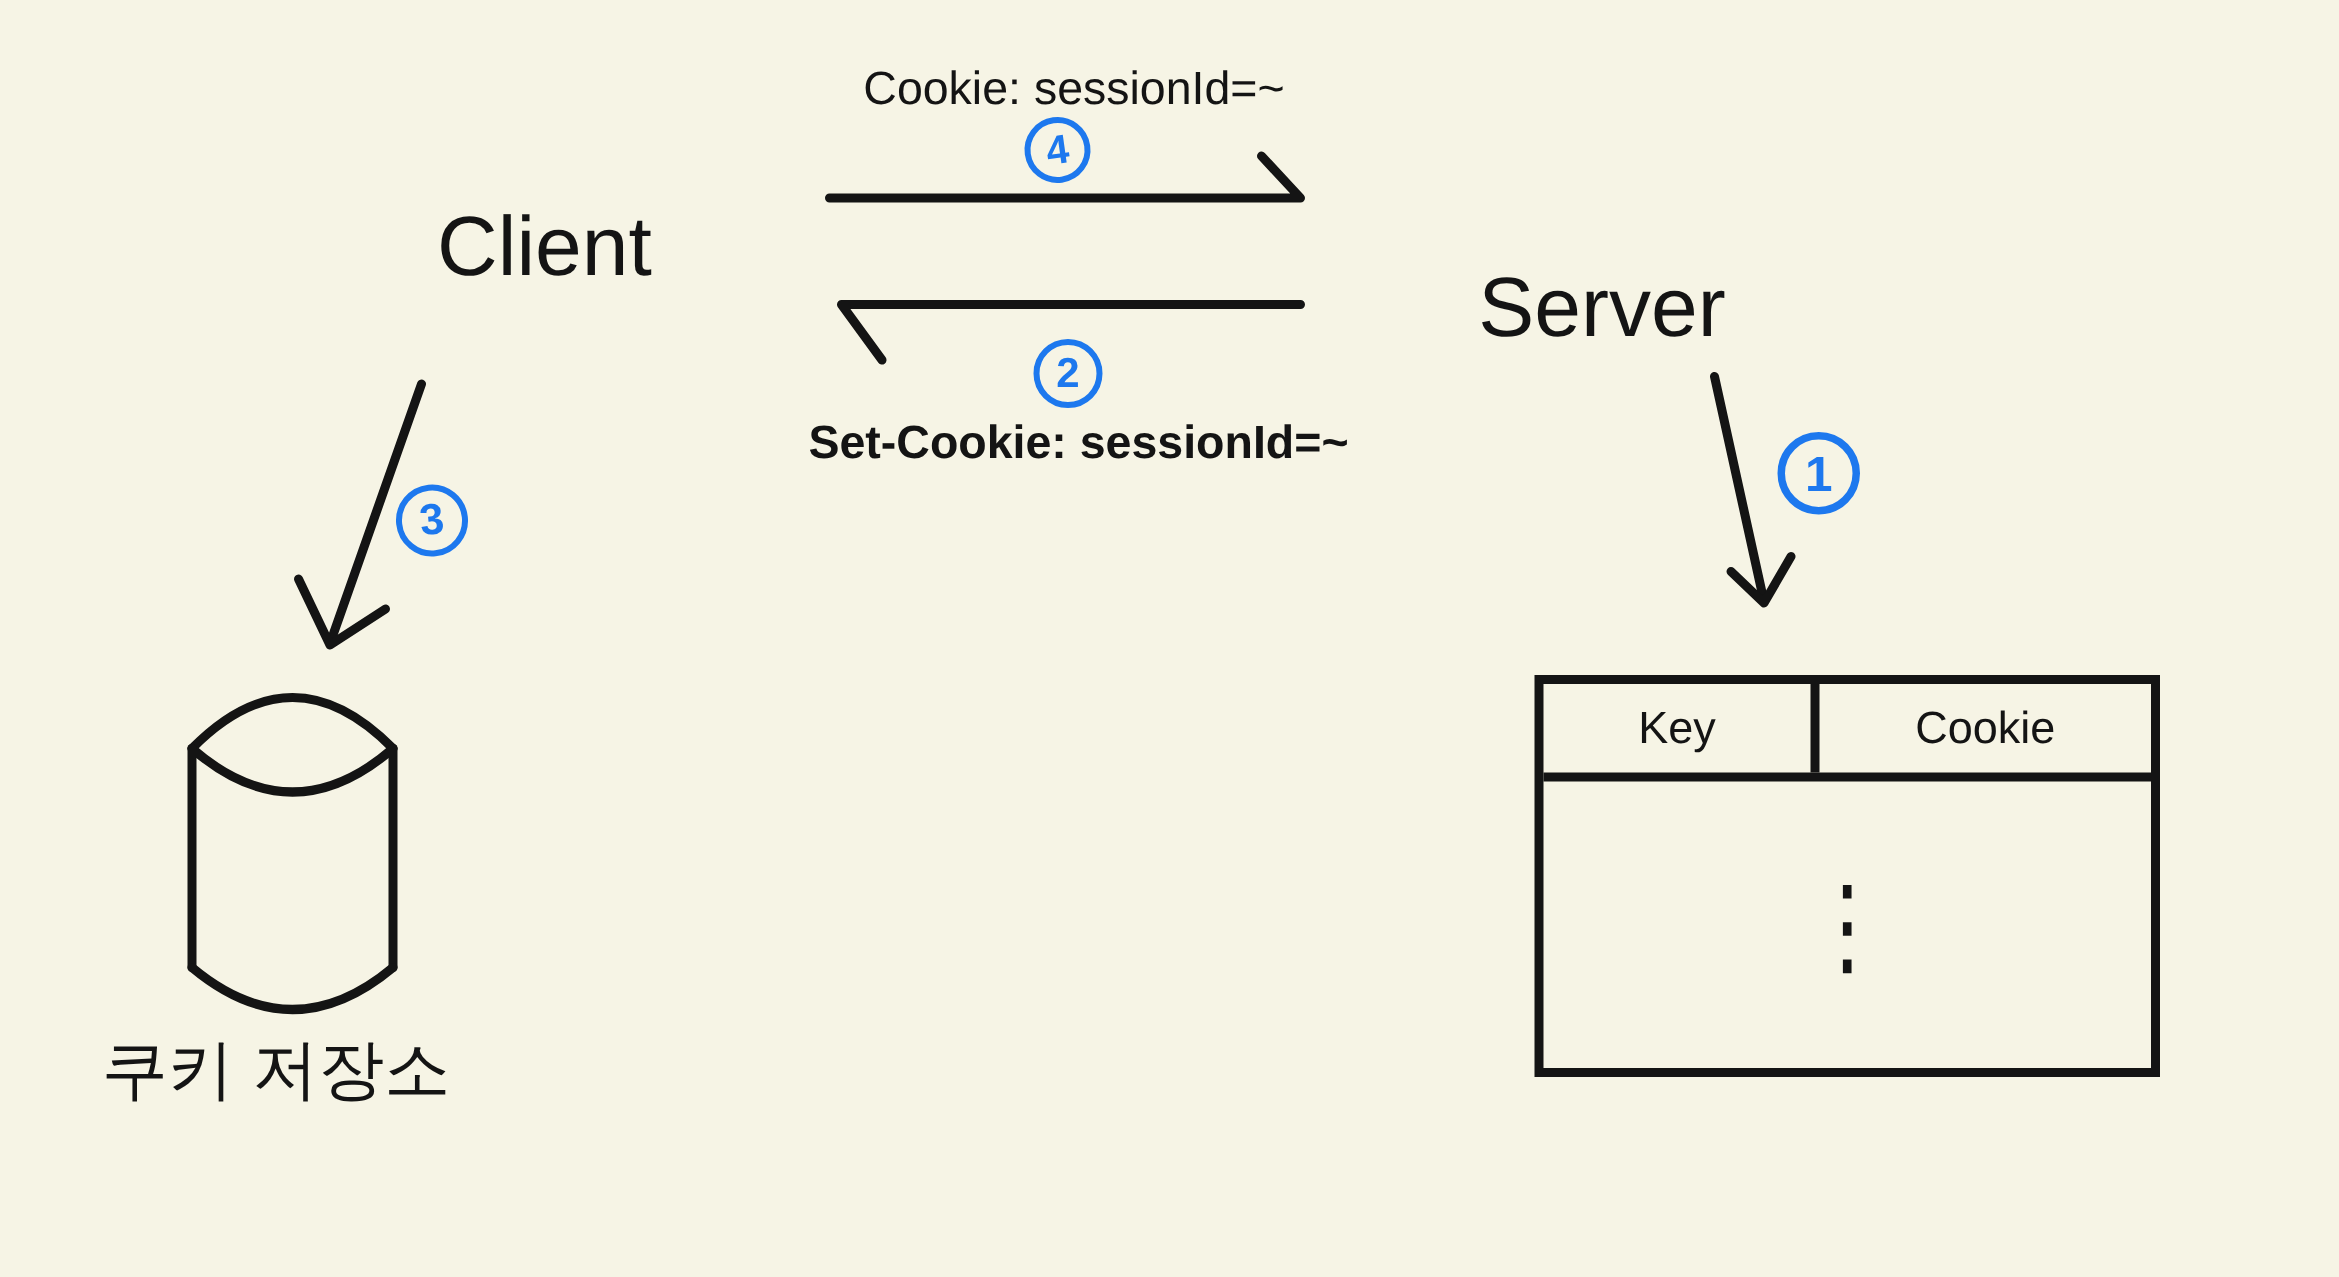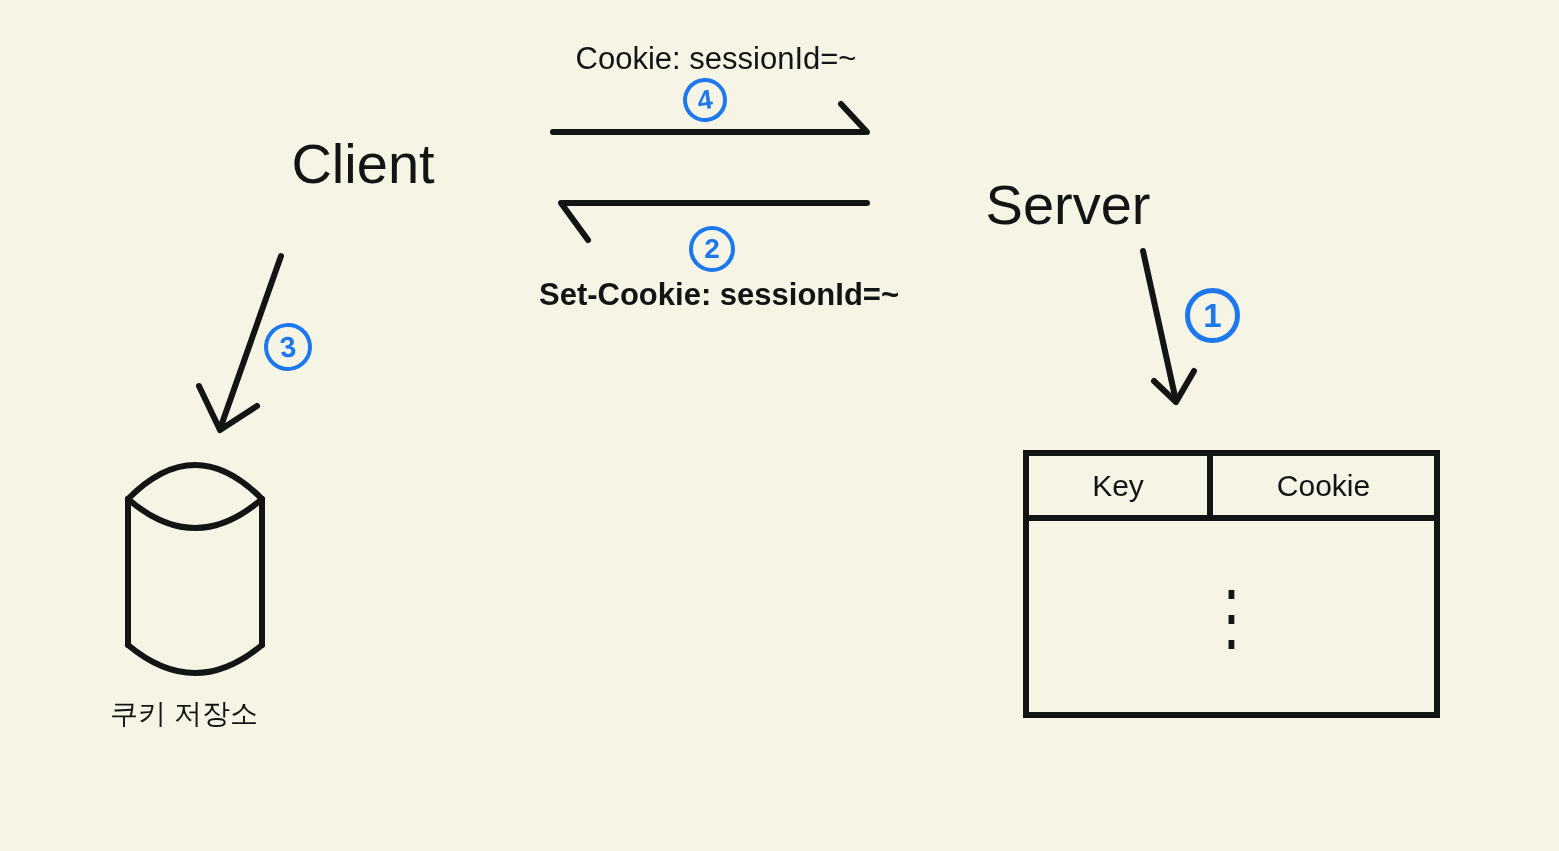--- a/index.html
+++ b/index.html
@@ -17,21 +17,21 @@
   }
   .layer { position: absolute; left: 0; top: 0; }
   .label {
     position: absolute;
     color: var(--ink);
     text-align: center;
     white-space: nowrap;
   }
   .node-title { font-size: 56px; line-height: 80px; font-weight: 500; }
   .msg { font-size: 31px; line-height: 34px; font-weight: 400; }
-  .kr { font-size: 28px; line-height: 46px; font-weight: 400; }
+  .kr { font-size: 44px; line-height: 46px; font-weight: 400; }
   .step {
     position: absolute;
     box-sizing: border-box;
     border: 4px solid var(--accent);
     border-radius: 50%;
     color: var(--accent);
     display: flex;
     align-items: center;
     justify-content: center;
     font-weight: 700;

